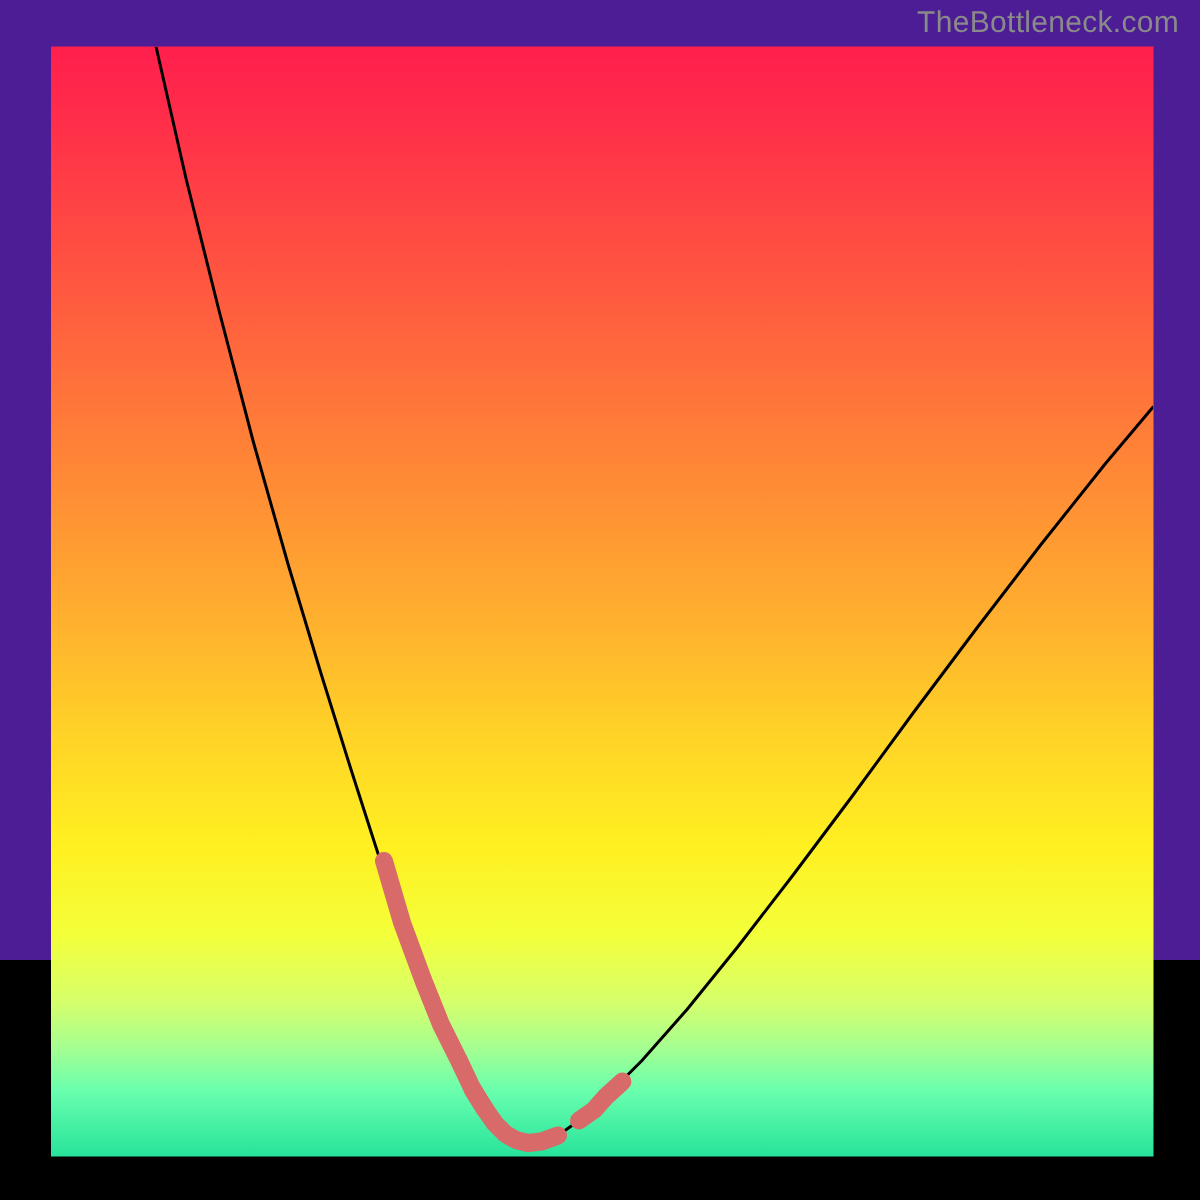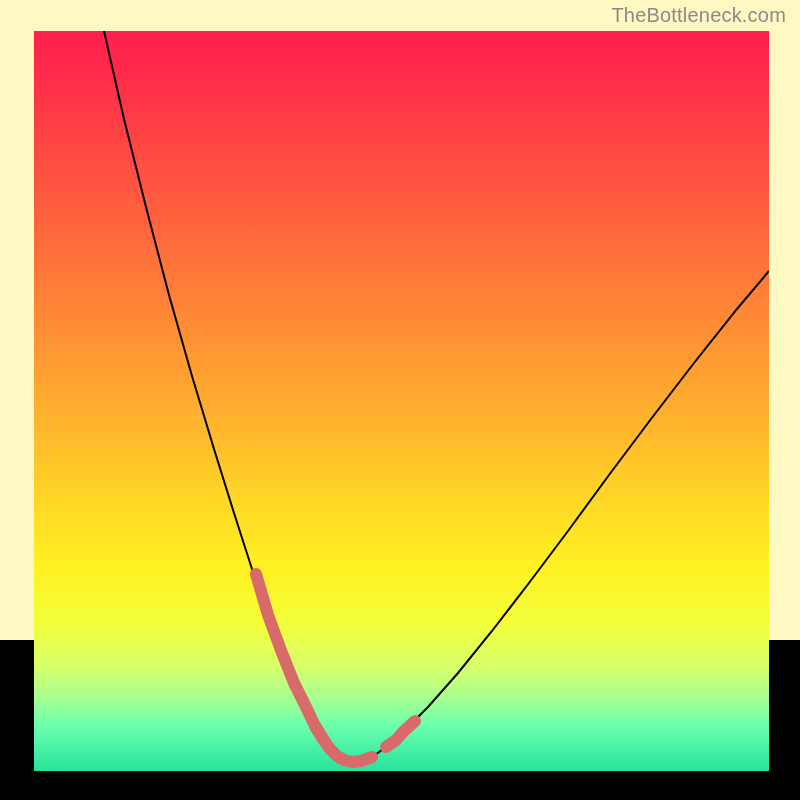--- a/index.html
+++ b/index.html
@@ -10,21 +10,21 @@
     background: #000;
     overflow: hidden;
     font-family: Arial, Helvetica, sans-serif;
   }
   .frame {
     position: absolute;
     left: 0;
     top: 0;
     width: 800px;
     height: 640px;
-    background: #fef9c3;
+    background: #4c1d95;
   }
   .plot {
     position: absolute;
     left: 34px;
     top: 31px;
     width: 735px;
     height: 740px;
     
     background: linear-gradient(
       to bottom,

